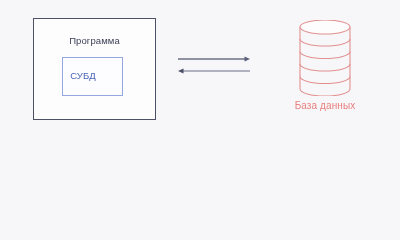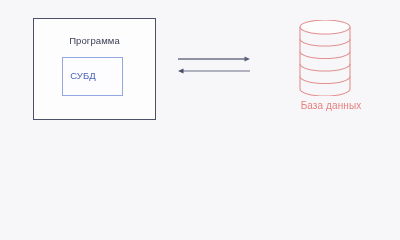--- a/index.html
+++ b/index.html
@@ -81,21 +81,21 @@
   
   .db-cylinder {
     position: absolute;
     left: 294px;
     top: 20px;
     width: 62px;
     height: 76px;
   }
   .db-label {
     position: absolute;
-    left: 276px;
+    left: 270px;
     top: 99px;
     width: 110px;
     text-align: center;
     font-size: 10px;
     line-height: 13px;
     color: #e8807f;
     letter-spacing: 0.1px;
     white-space: nowrap;
   }
 </style>

